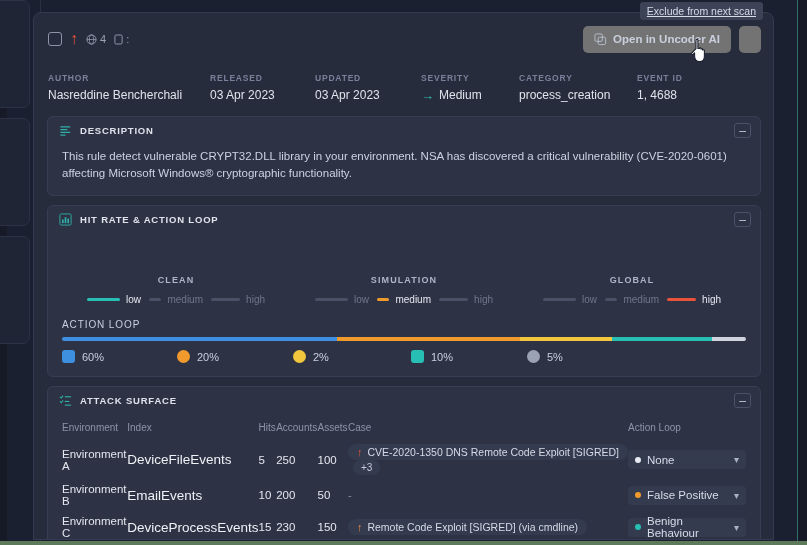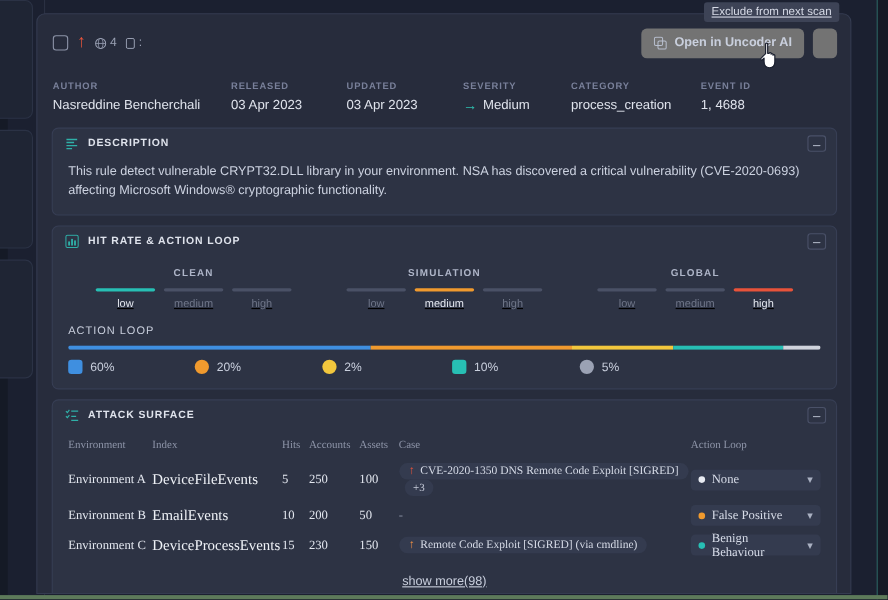--- a/index.html
+++ b/index.html
@@ -123,45 +123,45 @@
   .collapse {
     margin-left: auto;
     width: 17px; height: 15px; border: 1px solid #4a5168; border-radius: 3px;
     display: flex; align-items: center; justify-content: center;
     color: #c3c9d8; font-size: 12px; line-height: 1;
   }
   .card-bd { padding: 4px 14px 13px 14px; }
   .desc { color: #ccd2e0; font-size: 11.5px; line-height: 17px; }
 
   
-  .hitrow { display: flex; padding: 6px 0 2px; }
+  .hitrow { display: flex; padding: 6px 0 2px; margin-top: 32px; }
   .hitblk { flex: 1; display: flex; flex-direction: column; align-items: center; }
   .hit-ttl {
     color: #aeb5c8; font-size: 9px; letter-spacing: 1.1px; font-weight: bold;
     margin-bottom: 9px;
   }
   .seg-wrap { display: flex; gap: 8px; }
-  .seg { width: 54px; display: flex; flex-direction: column; align-items: center; gap: 6px; text-decoration: underline; }
+  .seg { width: 54px; display: flex; flex-direction: row; align-items: center; gap: 6px; }
   .seg-bar { width: 100%; height: 3px; border-radius: 2px; background: #4a5166; }
   .seg-lbl { font-size: 10px; color: #6f7689; }
   .seg.on .seg-lbl { color: #e4e8f0; }
 
   
   .al-ttl {
     color: #c9cfdd; font-size: 10px; letter-spacing: .9px;
     margin: 12px 0 7px 0;
   }
   .al-bar { display: flex; height: 4px; border-radius: 2px; overflow: hidden; }
   .al-bar > div { height: 100%; }
   .al-legend { display: flex; margin-top: 9px; }
   .al-item { display: flex; align-items: center; gap: 7px; color: #c9cfdd; font-size: 11px; }
   .al-dot { width: 13px; height: 13px; border-radius: 3px; flex: 0 0 13px; }
 
   
-  table { width: 100%; border-collapse: collapse; font-family: Liberation Serif, serif; }
+  table { width: 100%; border-collapse: collapse; }
   th {
     text-align: left; color: #8d94a8; font-size: 10px; font-weight: normal;
     padding: 4px 0 7px 0;
   }
   td { color: #e3e7ef; font-size: 11.5px; padding: 4px 0; vertical-align: middle; }
   td.idx { font-size: 13.5px; color: #eef1f6; }
   .chip {
     display: inline-flex; align-items: center; gap: 5px;
     background: #343b4f; border-radius: 10px; padding: 2px 9px;
     font-size: 10.5px; color: #d5dae6; white-space: nowrap;
@@ -280,21 +280,21 @@
       <svg width="13" height="13" viewBox="0 0 14 14">
         <line x1="1.5" y1="3" x2="12" y2="3" stroke="#2fb0a8" stroke-width="1.4"></line>
         <line x1="1.5" y1="6" x2="9" y2="6" stroke="#2fb0a8" stroke-width="1.4"></line>
         <line x1="1.5" y1="9" x2="12" y2="9" stroke="#2fb0a8" stroke-width="1.4"></line>
         <line x1="1.5" y1="12" x2="7" y2="12" stroke="#2fb0a8" stroke-width="1.4"></line>
       </svg>
       <span class="ttl">DESCRIPTION</span>
       <span class="collapse">–</span>
     </div>
     <div class="card-bd">
-      <div class="desc">This rule detect vulnerable CRYPT32.DLL library in your environment. NSA has discovered a critical vulnerability (CVE-2020-0693) affecting Microsoft Windows® cryptographic functionality.</div>
+      <div class="desc">This rule detect vulnerable CRYPT32.DLL library in your environment. NSA has discovered a critical vulnerability (CVE-2020-0601) affecting Microsoft Windows® cryptographic functionality.</div>
     </div>
   </div>
 
   <div class="card">
     <div class="card-hd">
       <svg width="13" height="13" viewBox="0 0 14 14">
         <rect x="1" y="1" width="12" height="12" rx="1.5" fill="none" stroke="#2fb0a8" stroke-width="1"></rect>
         <rect x="3.2" y="7" width="1.8" height="4" fill="#2fb0a8"></rect>
         <rect x="6.1" y="4.5" width="1.8" height="6.5" fill="#2fb0a8"></rect>
         <rect x="9" y="6" width="1.8" height="5" fill="#2fb0a8"></rect>

